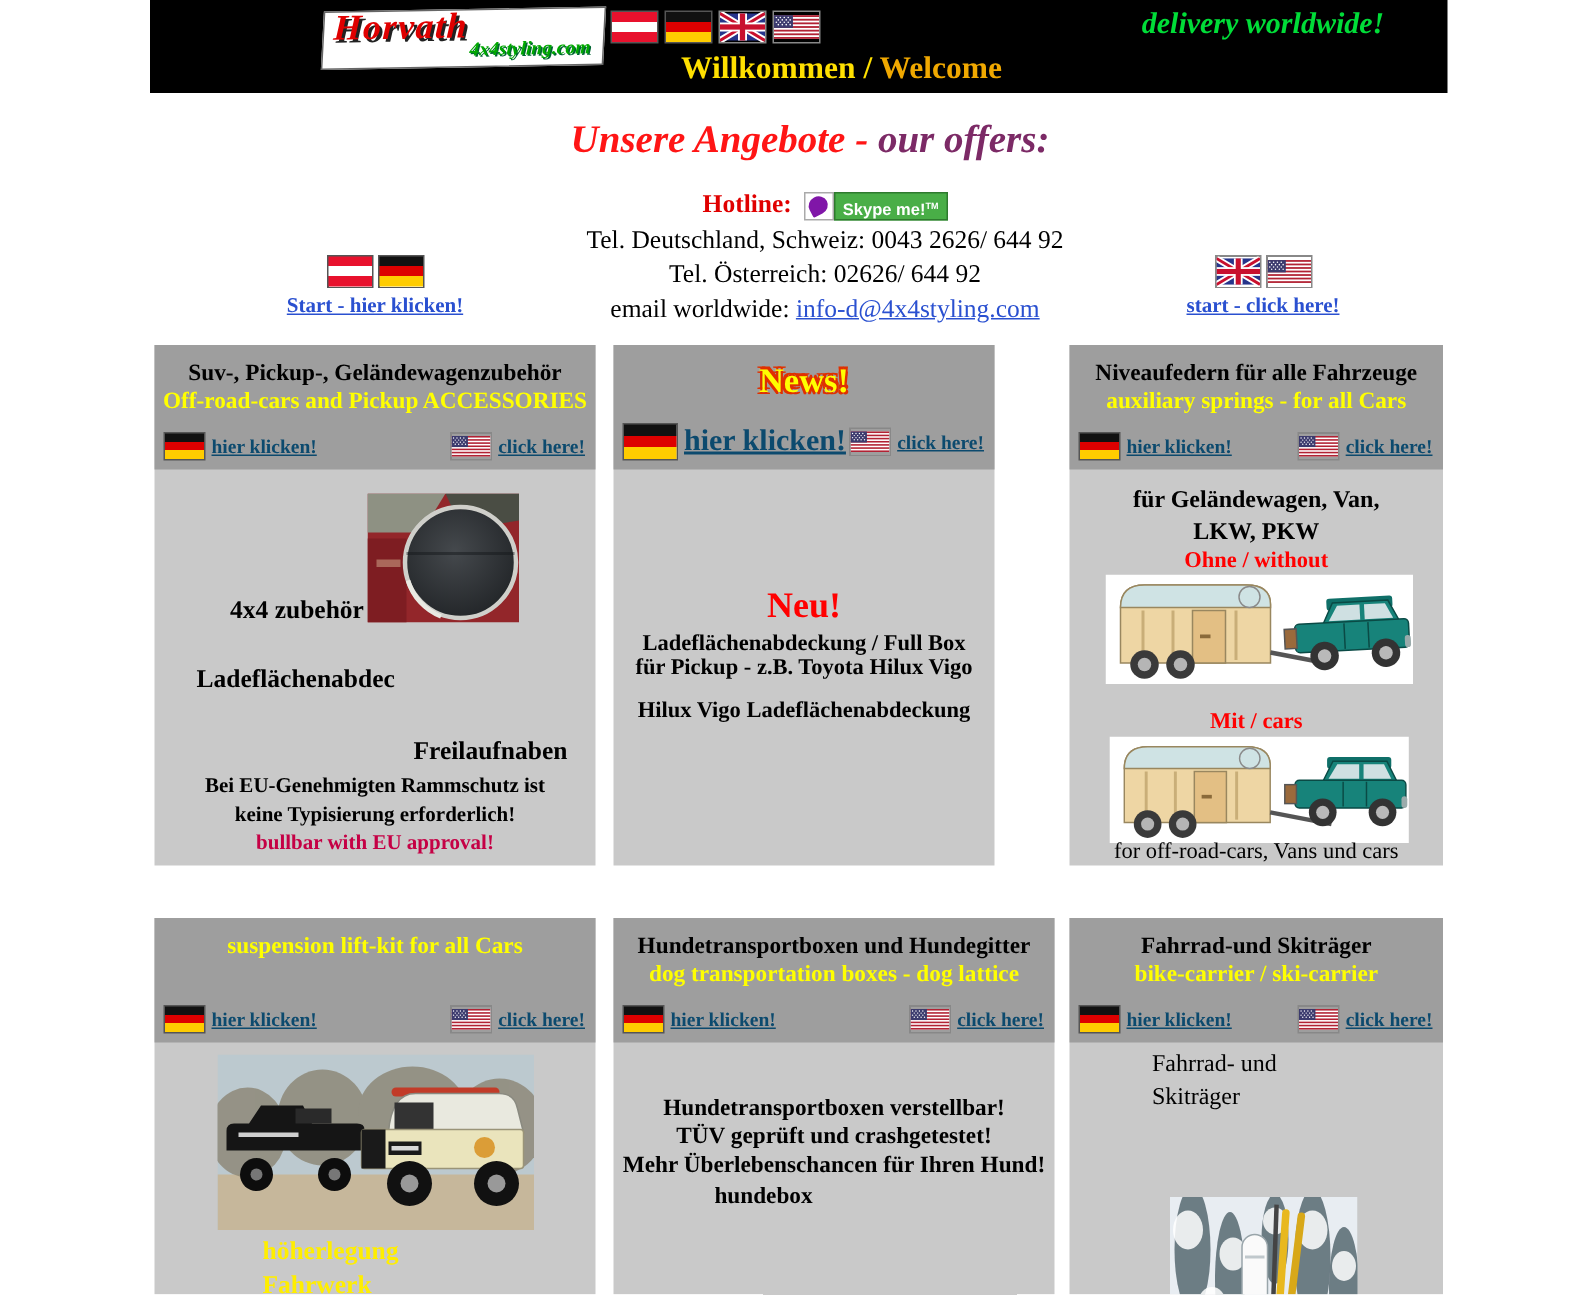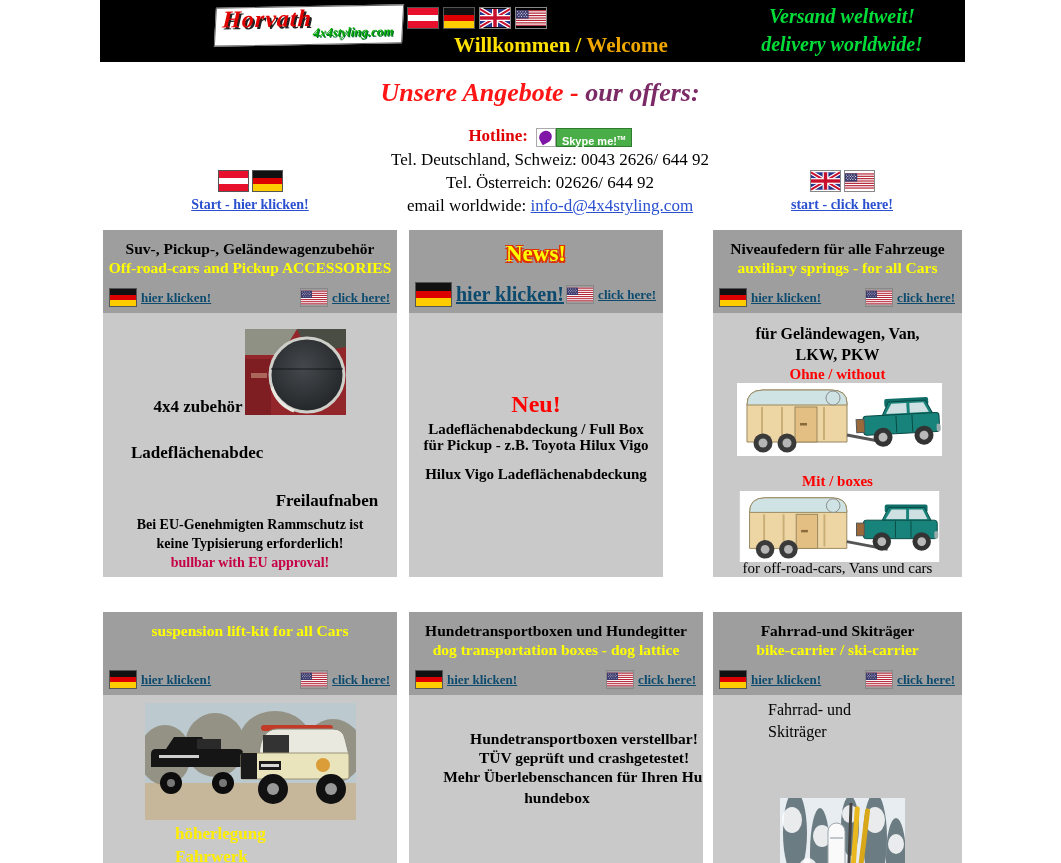--- a/index.html
+++ b/index.html
@@ -111,23 +111,23 @@
   .c3-img2 { position:absolute; left:24px; top:178px; width:205px; height:71px; }
   .c3-cap { position:absolute; left:0; top:247px; width:100%; text-align:center; font-size:15px; }
 
   
   .c4-img { position:absolute; left:42px; top:8px; width:211px; height:117px; }
   .c4-cap { position:absolute; left:72px; top:127px; color:#ffee00; font-weight:bold; font-size:17px;
             line-height:23px; }
 
   
   .c5-lines { position:absolute; left:0; top:34px; width:100%; text-align:center; font-weight:bold;
-              font-size:15.5px; line-height:19px;padding-left:28px; }
+              font-size:15.5px; line-height:19px; }
   .c5-hundebox { position:absolute; left:0; top:94px; width:200px; text-align:center; font-weight:bold;
-                 font-size:15.5px;padding-left:48px; }
+                 font-size:15.5px; }
 
   
   .c6-cap { position:absolute; left:55px; top:4px; font-size:16px; line-height:22px; }
   .c6-img { position:absolute; left:67px; top:103px; width:125px; height:115px; }
 </style>
 </head>
 <body>
 
 <svg width="0" height="0" style="position:absolute" aria-hidden="true">
   <defs>
@@ -218,21 +218,20 @@
         </svg>
       <svg class="flag" viewBox="0 0 57 30">
           <use href="#flag-us"></use>
         </svg>
     </div>
     <div class="welcome">
       <span class="welcome-de">Willkommen /</span>
       <span class="welcome-en"> Welcome</span>
     </div>
     <div class="shipping">
-      <div>Versand weltweit!</div>
       <div>delivery worldwide!</div>
     </div>
   </div>
 
   <div class="offers-title">
     <span class="offers-de">Unsere Angebote - </span><span class="offers-en">our offers:</span>
   </div>
 
   <div class="hotline-row">
     <span class="hotline-label">Hotline:</span><span class="skype-badge">
@@ -355,21 +354,21 @@
       </div>
     </div>
     <div class="cell-body">
       <div class="c3-sub">für Geländewagen, Van, LKW, PKW</div>
       <div class="c3-without">Ohne / without</div>
       <svg class="c3-img1" viewBox="0 0 205 73">
         <rect width="205" height="73" fill="#ffffff"></rect>
         <use href="#trailer-g"></use>
         <use href="#suv-g" transform="rotate(-3 190 52)"></use>
       </svg>
-      <div class="c3-with">Mit / boxes</div>
+      <div class="c3-with">Mit / cars</div>
       <svg class="c3-img2" viewBox="0 0 205 73">
         <rect width="205" height="73" fill="#ffffff"></rect>
         <use href="#trailer-g"></use>
         <use href="#suv-g"></use>
       </svg>
       <div class="c3-cap">for off-road-cars, Vans und cars</div>
     </div>
   </div>
 
   <div class="cell cell4">

